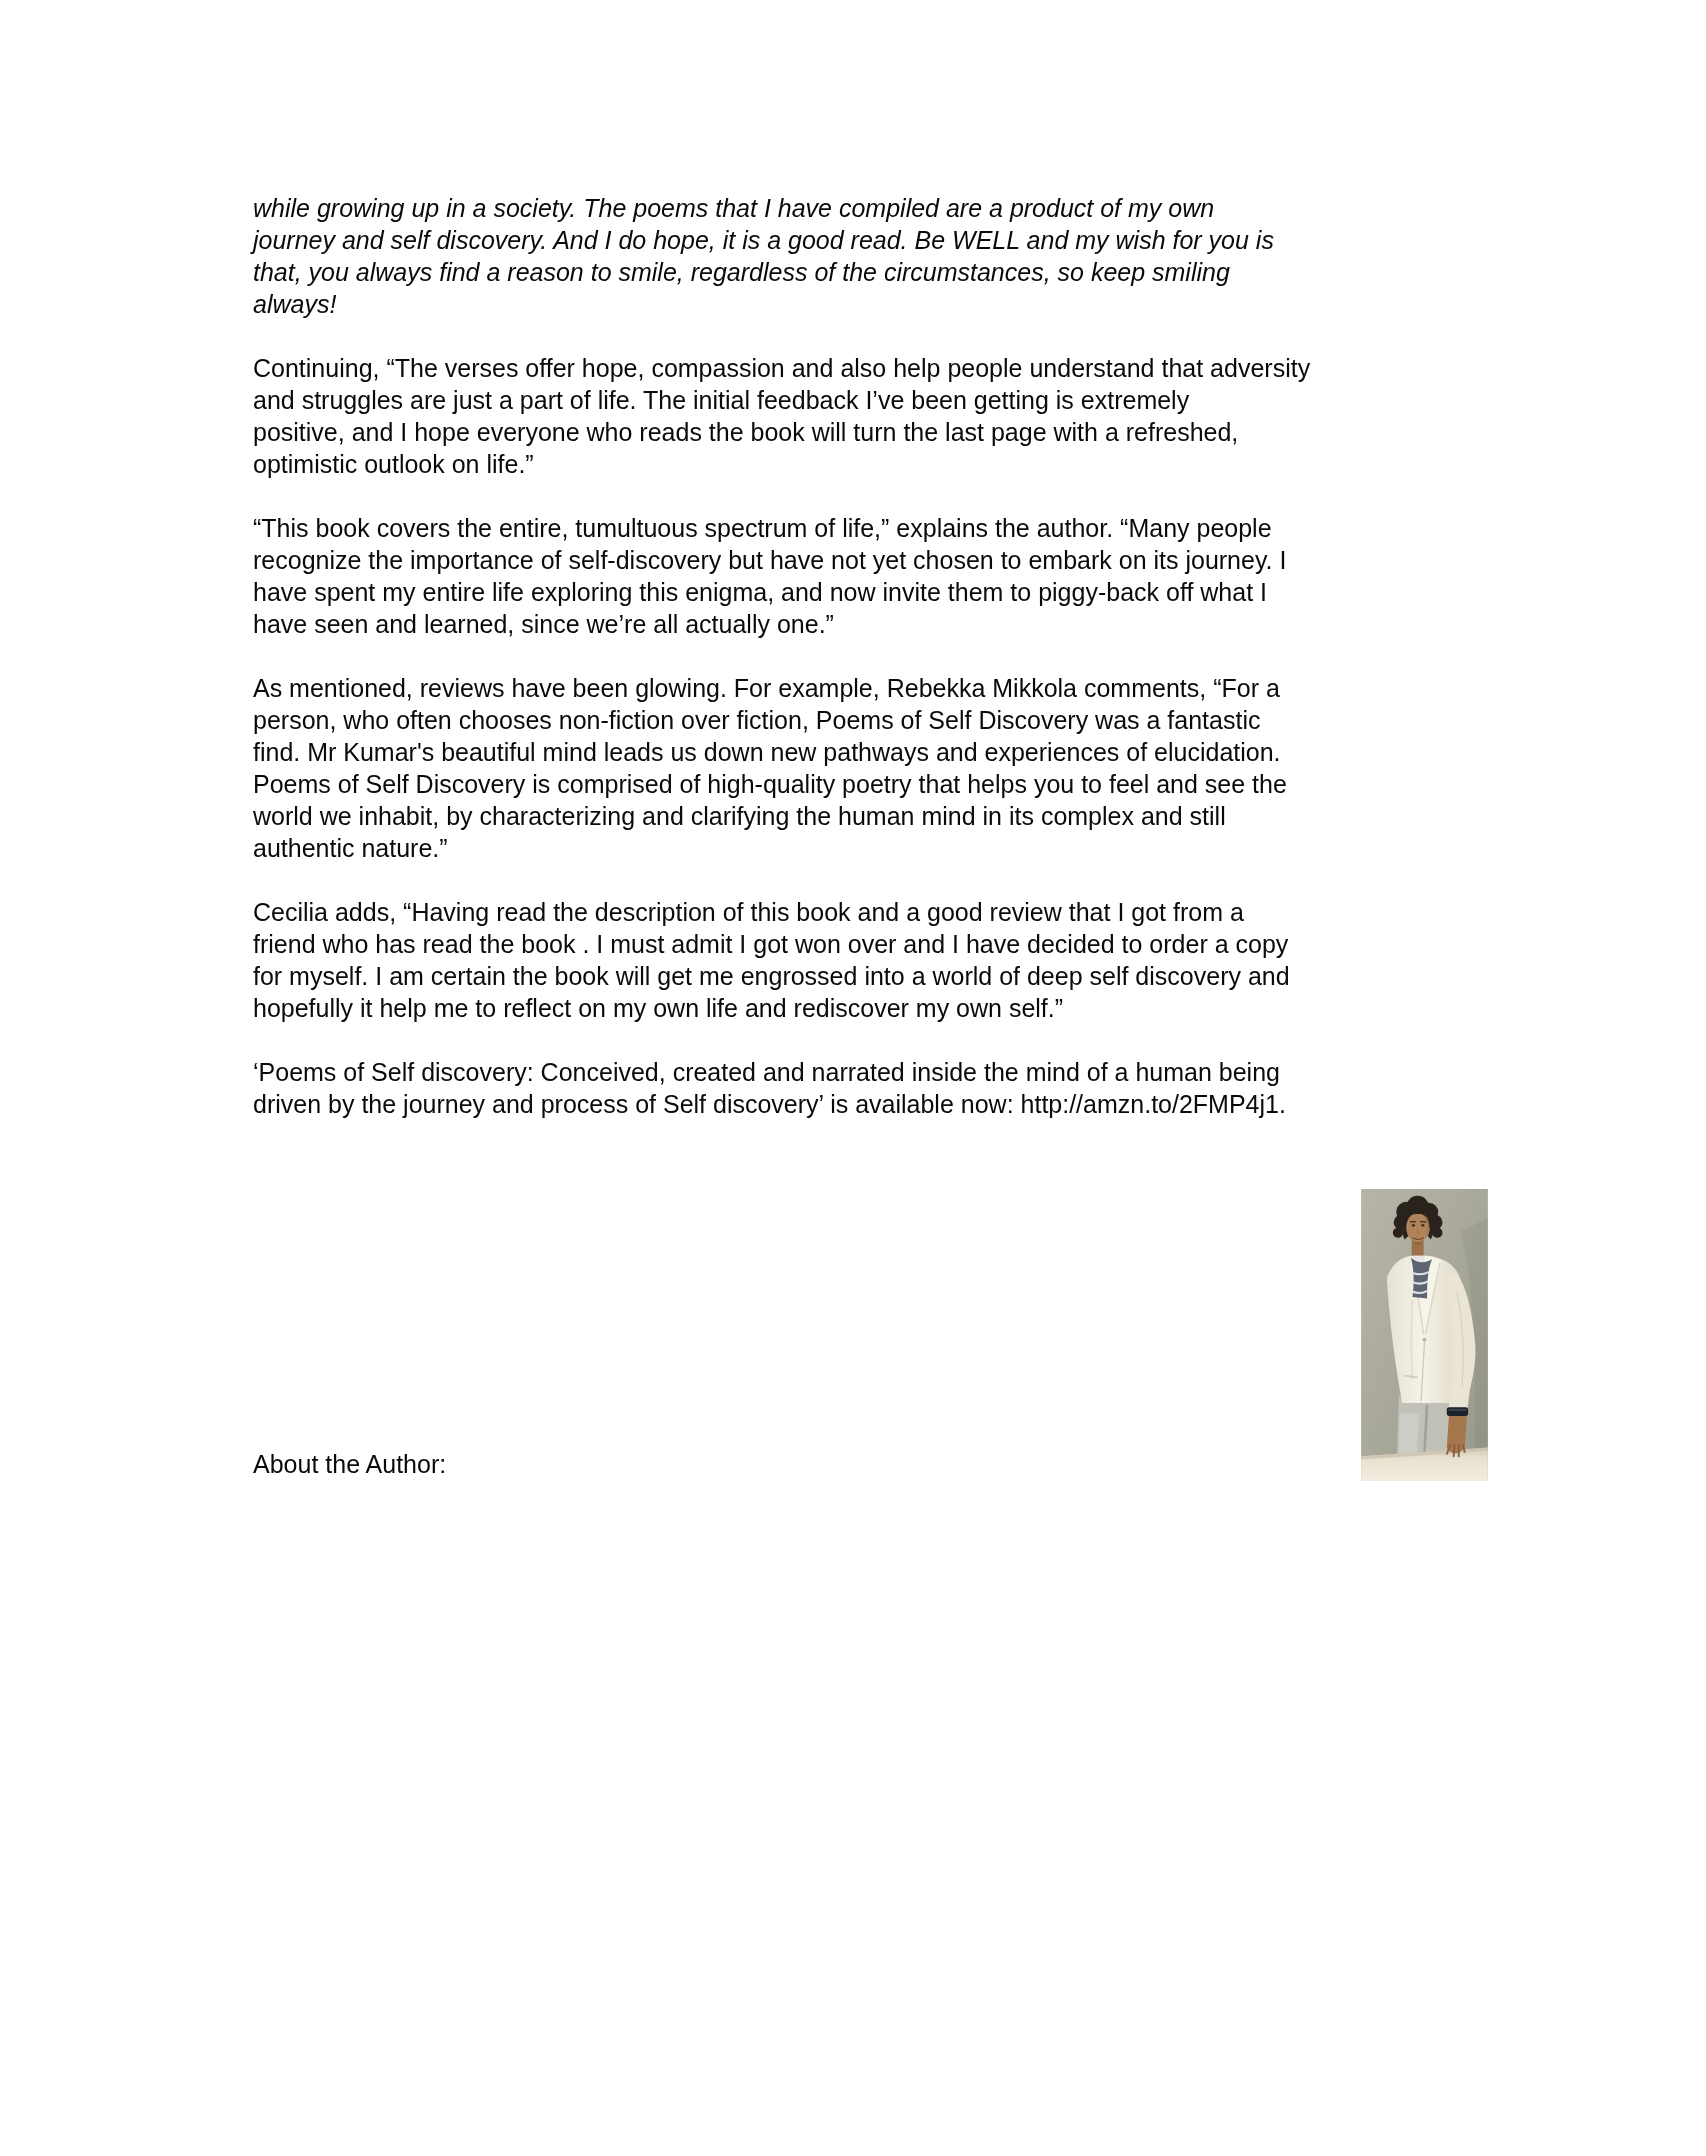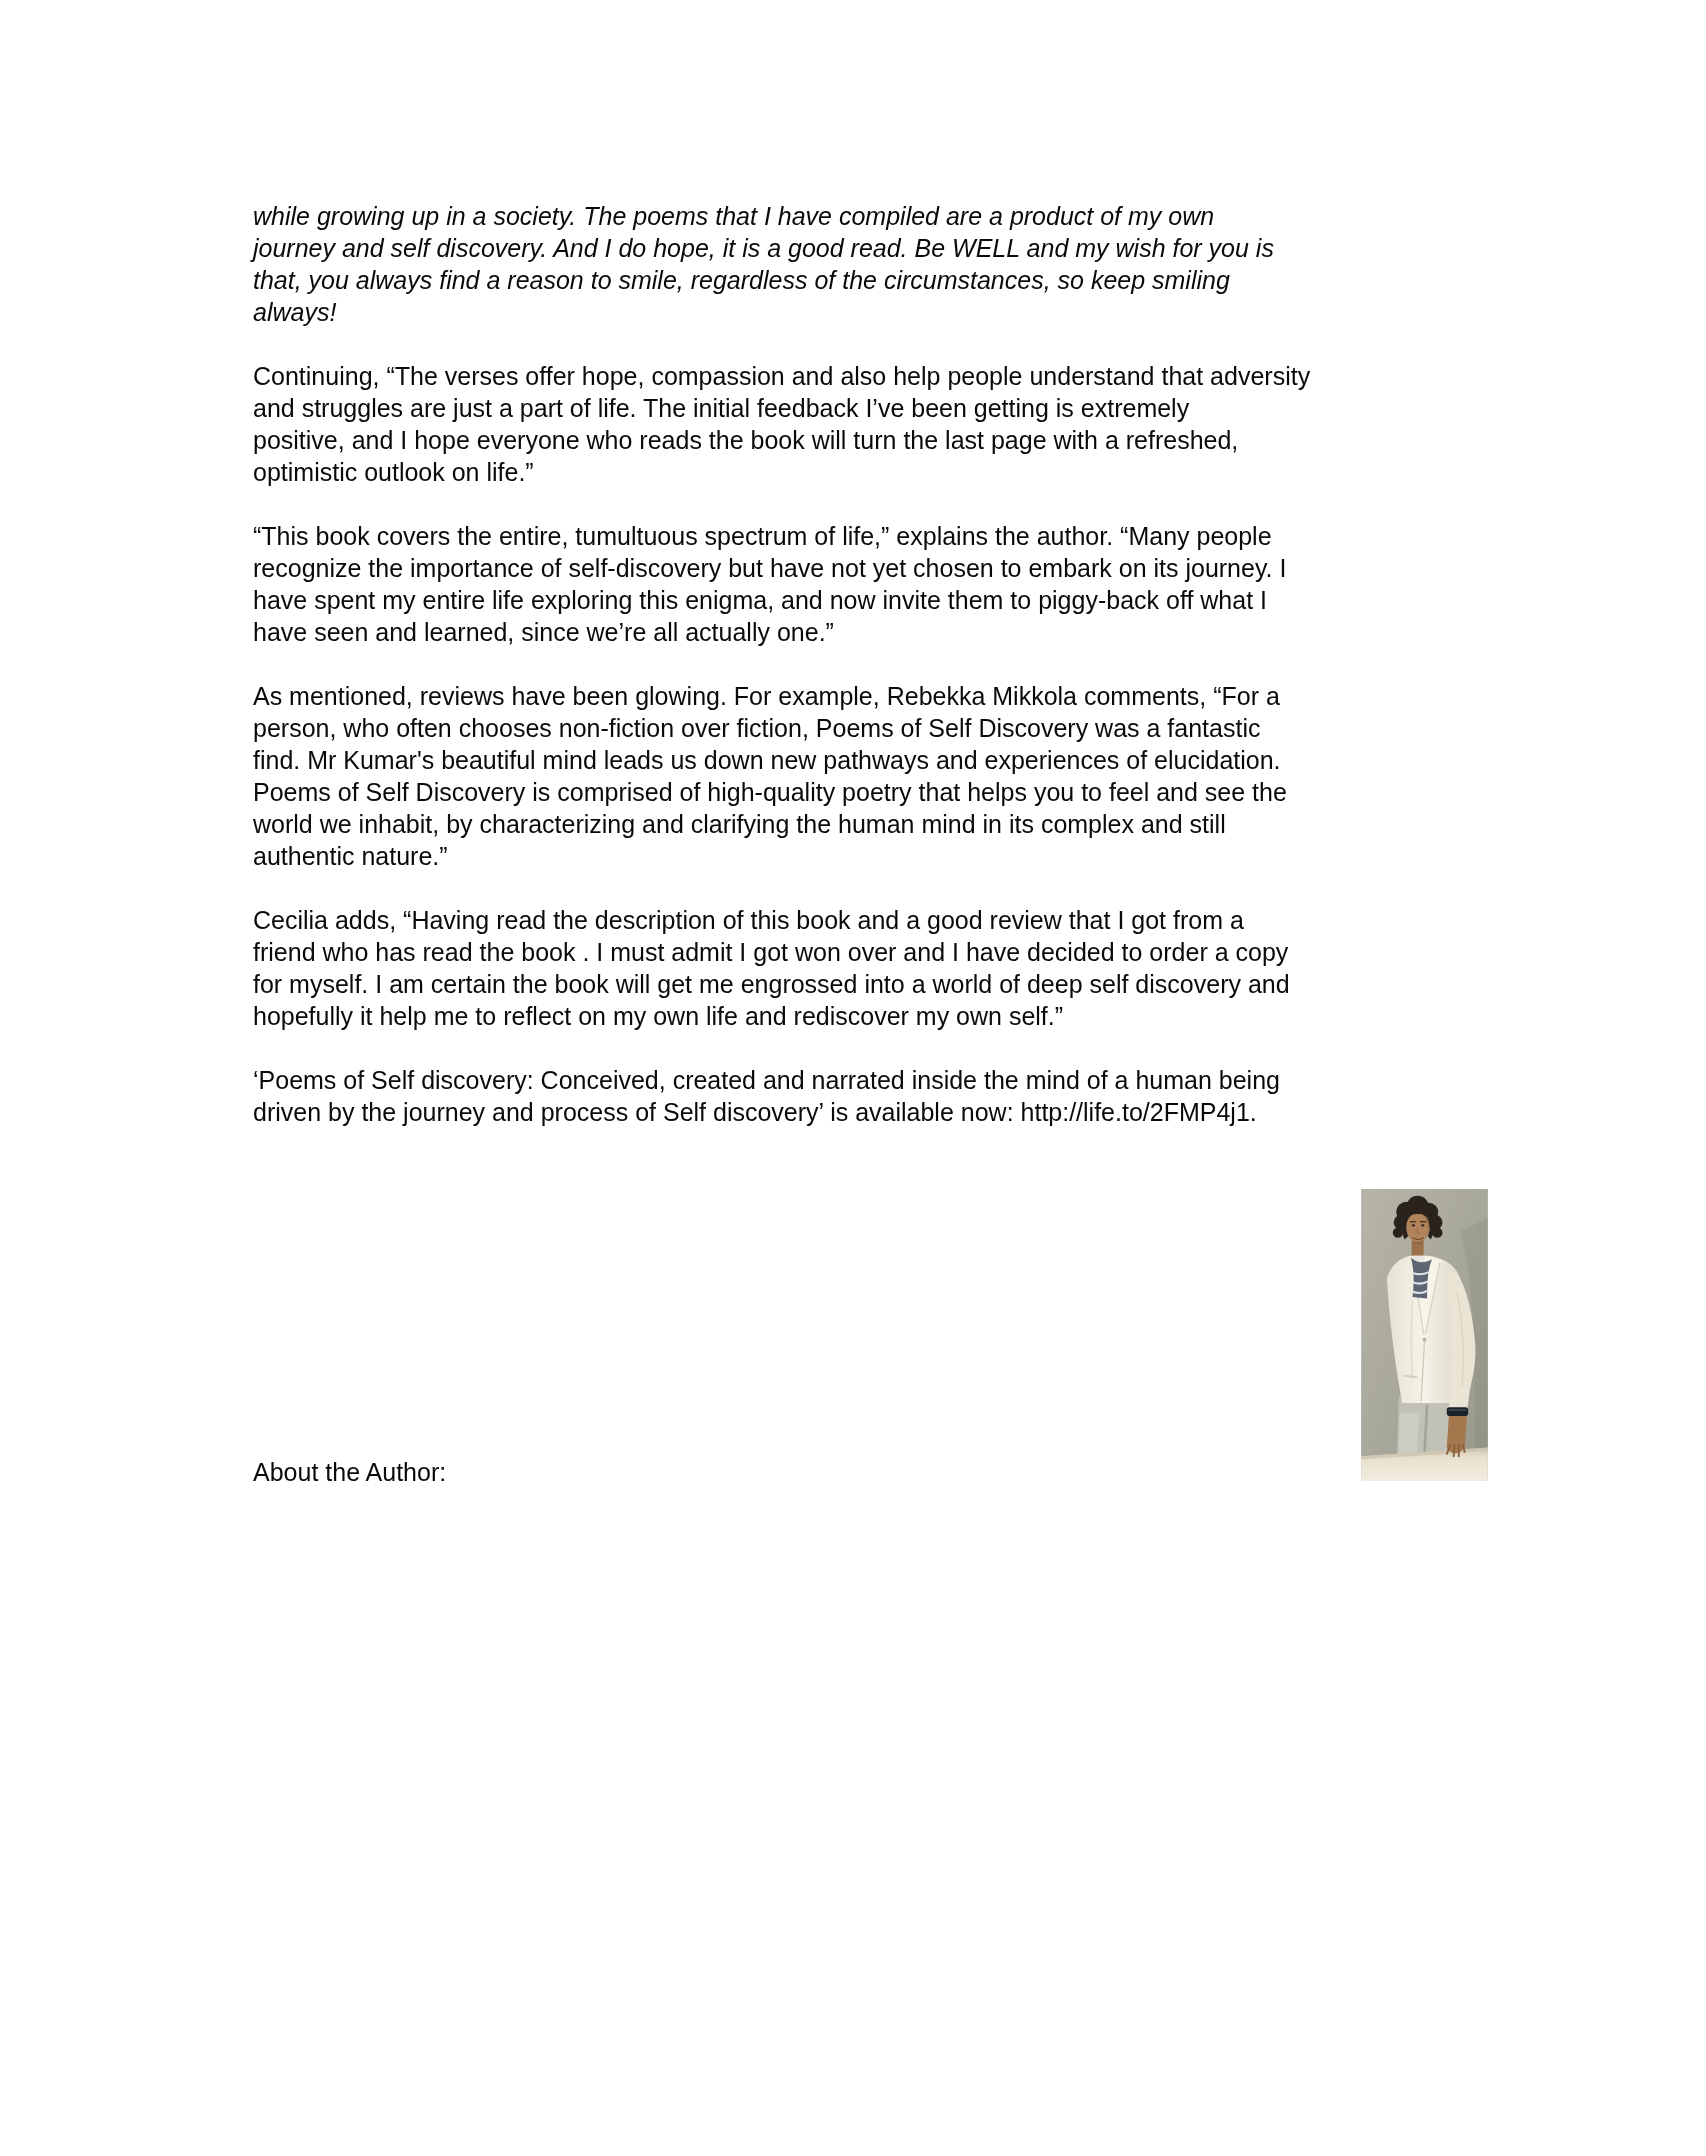--- a/index.html
+++ b/index.html
@@ -22,21 +22,21 @@
   }
   .text-column {
     position: absolute;
     left: 253px;
     top: 192px;
     width: 1284px;
     font-size: 25px;
     line-height: 32px;
   }
   .para {
-    margin: 8px 0 32px 0;
+    margin: 0 0 32px 0;
     white-space: pre-line;
   }
   .para.italic { font-style: italic; }
   .about-heading {
     margin: 328px 0 32px 0;
     font-weight: 400;
     font-size: 25px;
     line-height: 32px;
   }
   .link-text { color: #0a0a0a; text-decoration: none; cursor: pointer; }
@@ -77,21 +77,21 @@
 Poems of Self Discovery is comprised of high-quality poetry that helps you to feel and see the
 world we inhabit, by characterizing and clarifying the human mind in its complex and still
 authentic nature.”</p>
 
     <p class="para">Cecilia adds, “Having read the description of this book and a good review that I got from a
 friend who has read the book . I must admit I got won over and I have decided to order a copy
 for myself. I am certain the book will get me engrossed into a world of deep self discovery and
 hopefully it help me to reflect on my own life and rediscover my own self.”</p>
 
     <p class="para"><span>‘Poems of Self discovery: Conceived, created and narrated inside the mind of a human being
-driven by the journey and process of Self discovery’ is available now: </span><span class="link-text">http://life.to/2FMP4j1</span><span>.</span></p>
+driven by the journey and process of Self discovery’ is available now: </span><span class="link-text">http://amzn.to/2FMP4j1</span><span>.</span></p>
 
     <p class="about-heading">About the Author:</p>
 
 
   </div>
 
   <div class="photo">
     <svg viewBox="0 0 148 341" xmlns="http://www.w3.org/2000/svg">
       <defs>
         <linearGradient id="bgGrad" x1="0" y1="0" x2="1" y2="1">

